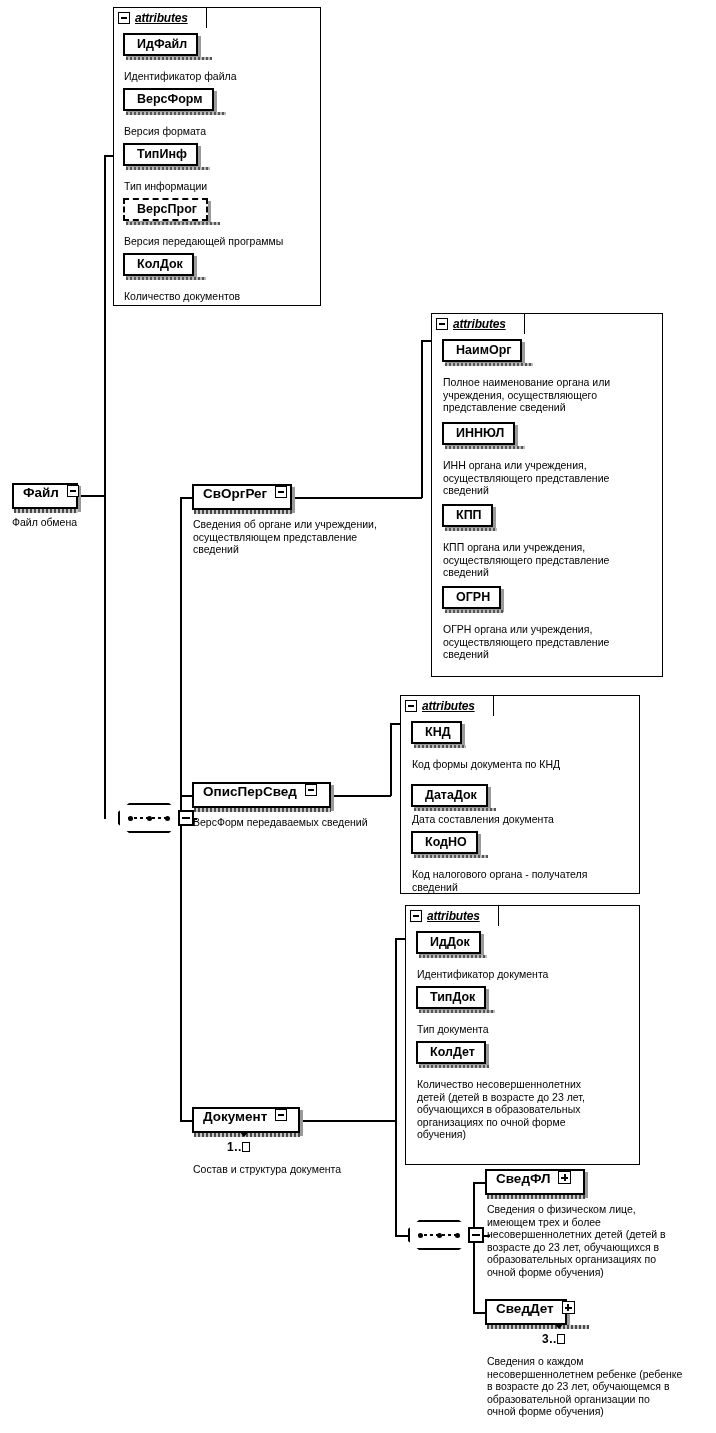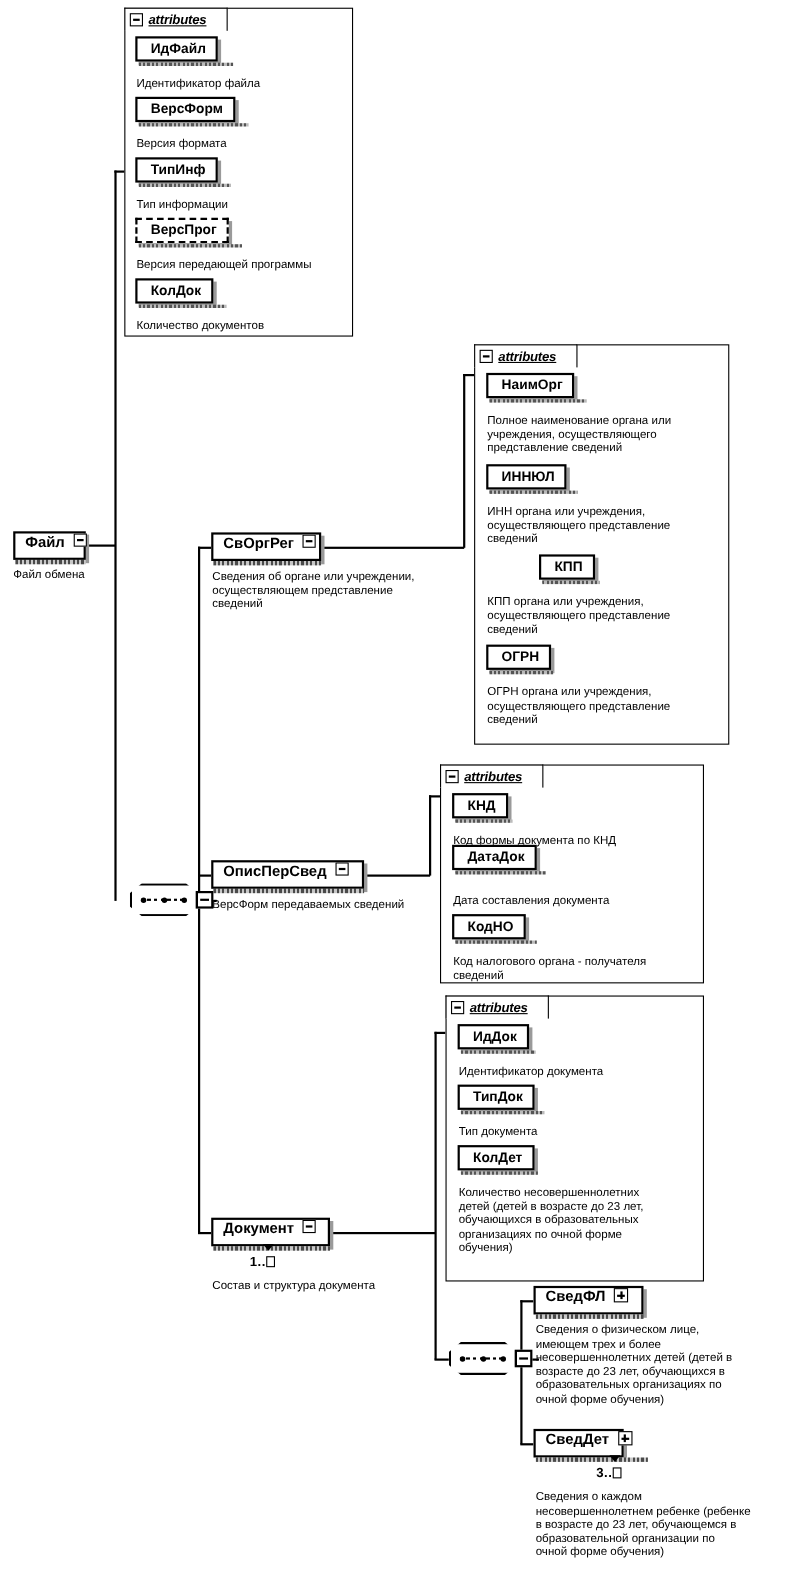--- a/index.html
+++ b/index.html
@@ -263,21 +263,21 @@
 представление сведений</div>
 
     <div class="attr-item" style="left:10px;top:108px;">
       <span class="chip">ИННЮЛ</span>
       <span class="chip-underline" style="left:3px;top:24px;width:80px;"></span>
     </div>
     <div class="attr-desc" style="left:11px;top:145px;width:212px;">ИНН органа или учреждения,
 осуществляющего представление
 сведений</div>
 
-    <div class="attr-item" style="left:10px;top:190px;margin-left:48px;">
+    <div class="attr-item" style="left:10px;top:190px;">
       <span class="chip">КПП</span>
       <span class="chip-underline" style="left:3px;top:24px;width:52px;"></span>
     </div>
     <div class="attr-desc" style="left:11px;top:227px;width:212px;">КПП органа или учреждения,
 осуществляющего представление
 сведений</div>
 
     <div class="attr-item" style="left:10px;top:272px;">
       <span class="chip">ОГРН</span>
       <span class="chip-underline" style="left:3px;top:24px;width:58px;"></span>
@@ -303,21 +303,21 @@
       <span class="minus-ico"></span>
       <span class="tabtext">attributes</span>
     </div>
 
     <div class="attr-item" style="left:10px;top:25px;">
       <span class="chip">КНД</span>
       <span class="chip-underline" style="left:3px;top:24px;width:52px;"></span>
     </div>
     <div class="attr-desc" style="left:11px;top:62px;width:220px;">Код формы документа по КНД</div>
 
-    <div class="attr-item" style="left:10px;top:72px;">
+    <div class="attr-item" style="left:10px;top:88px;">
       <span class="chip">ДатаДок</span>
       <span class="chip-underline" style="left:3px;top:24px;width:82px;"></span>
     </div>
     <div class="attr-desc" style="left:11px;top:117px;width:220px;">Дата составления документа</div>
 
     <div class="attr-item" style="left:10px;top:135px;">
       <span class="chip">КодНО</span>
       <span class="chip-underline" style="left:3px;top:24px;width:74px;"></span>
     </div>
     <div class="attr-desc" style="left:11px;top:172px;width:224px;">Код налогового органа - получателя

